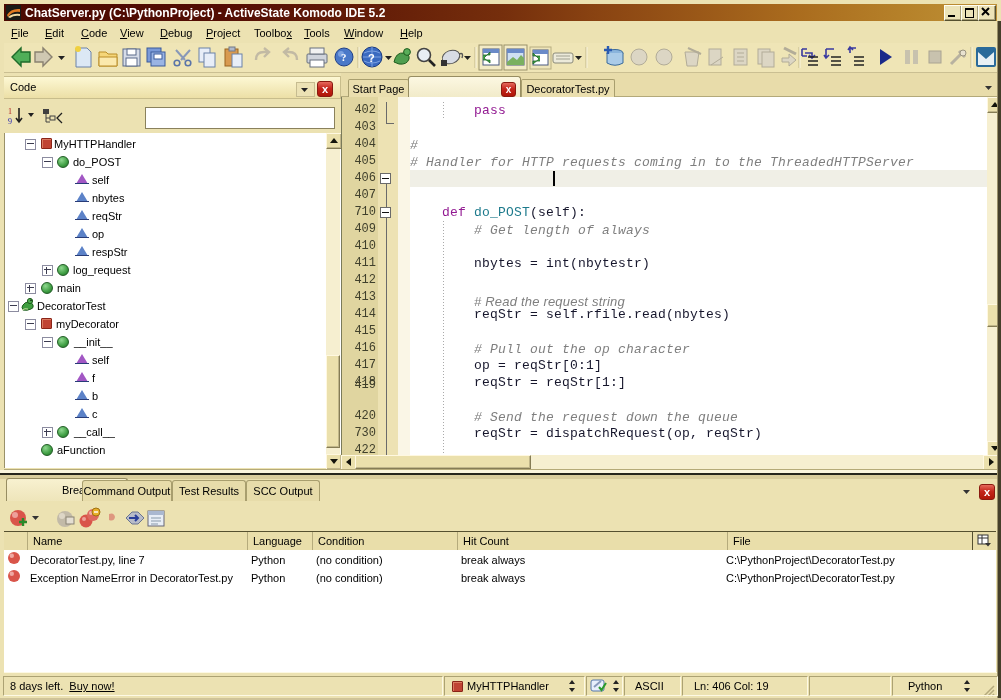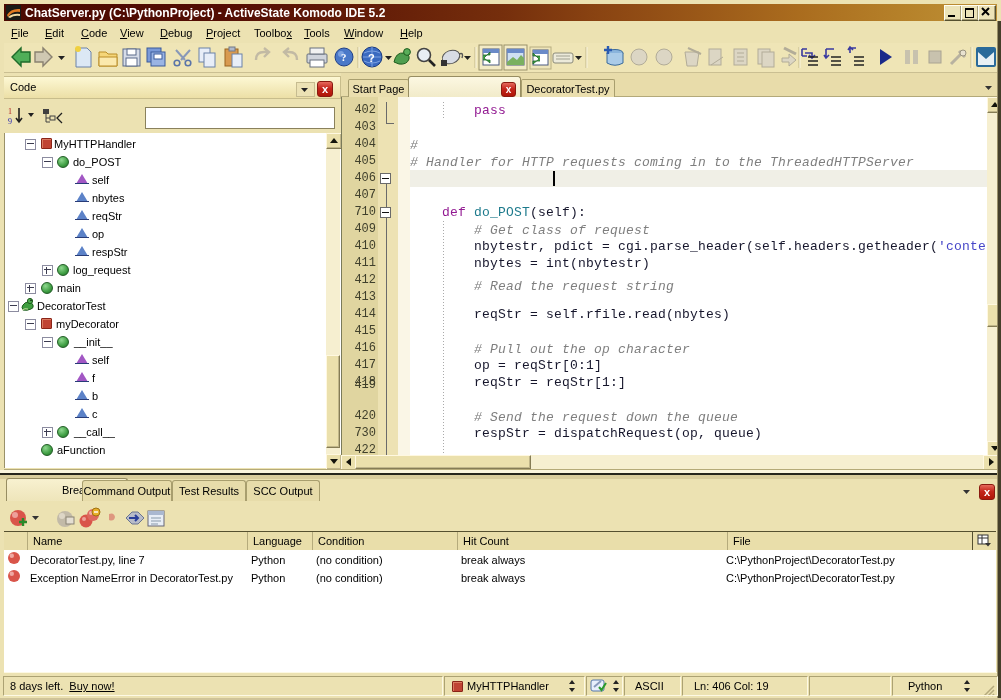--- a/index.html
+++ b/index.html
@@ -340,30 +340,29 @@
  <div class="ab" style="left:40px;top:115px;width:7px;height:1px;background:#111;"></div>
  <div class="ab" style="left:44px;top:121px;width:1px;height:237px;background:#6a6a6a;"></div>
 
  <div class="ab" style="left:101px;top:5px;width:1px;height:17px;background:repeating-linear-gradient(#aaa 0 1px,transparent 1px 3px);"></div>
  <div class="ab" style="left:101px;top:124px;width:1px;height:234px;background:repeating-linear-gradient(#aaa 0 1px,transparent 1px 3px);"></div>
 
  <div class="cl" style="left:68px;top:5px;">        <span class="kw">pass</span></div>
  <div class="cm tx" style="left:68px;top:41px;font-family:'Liberation Mono',monospace;">#</div>
  <div class="cm tx" style="left:68px;top:58px;font-family:'Liberation Mono',monospace;"># Handler for HTTP requests coming in to the ThreadedHTTPServer</div>
  <div class="cl" style="top:107px;">    <span class="kw">def</span> <span class="fn">do_POST</span>(self):</div>
- <div class="cm tx" style="left:132px;top:126px;font-family:'Liberation Mono',monospace;"># Get class of request</div>
- <div class="cl" style="top:141px;">        nbytestr, pdict = cgi.parse_header(self.headers.getheader(<span class="st">'conte</span></div>
+ <div class="cm tx" style="left:132px;top:126px;font-family:'Liberation Mono',monospace;"># Get length of always</div>
  <div class="cl" style="top:158px;">        nbytes = int(nbytestr)</div>
- <div class="cm tx" style="left:132px;top:182px;font-family:Liberation Mono, monospace;"># Read the request string</div>
+ <div class="cm tx" style="left:132px;top:197px;font-family:Liberation Sans, sans-serif;"># Read the request string</div>
  <div class="cl" style="top:209px;">        reqStr = self.rfile.read(nbytes)</div>
  <div class="cm tx" style="left:132px;top:245px;font-family:'Liberation Mono',monospace;"># Pull out the op character</div>
  <div class="cl" style="top:260px;">        op = reqStr[0:1]</div>
  <div class="cl" style="top:277px;">        reqStr = reqStr[1:]</div>
  <div class="cm tx" style="left:132px;top:313px;font-family:'Liberation Mono',monospace;"># Send the request down the queue</div>
- <div class="cl" style="top:328px;">        respStr = dispatchRequest(op, queue)</div>
+ <div class="cl" style="top:328px;">        reqStr = dispatchRequest(op, reqStr)</div>
 
  <div class="ab" style="left:211px;top:74px;width:2px;height:15px;background:#000;"></div>
 
  <div class="ab" style="left:645px;top:0;width:14px;height:358px;background:#f6efd0;"></div>
  <div class="arrbtn" style="left:645px;top:0;"><svg width="12" height="13">
           <path d="M6 4 L10 9 L2 9 Z" fill="#14140c"></path>
         </svg></div>
  <div class="ab" style="left:645px;top:207px;width:14px;height:23px;background:#ebe0ac;border:1px solid #fff8e0;border-right-color:#857c55;border-bottom-color:#857c55;box-shadow:inset -1px -1px 0 #c0b68a;box-sizing:border-box;"></div>
  <div class="arrbtn" style="left:645px;top:344px;"><svg width="12" height="13">
           <path d="M2 4 L10 4 L6 9 Z" fill="#14140c"></path>

